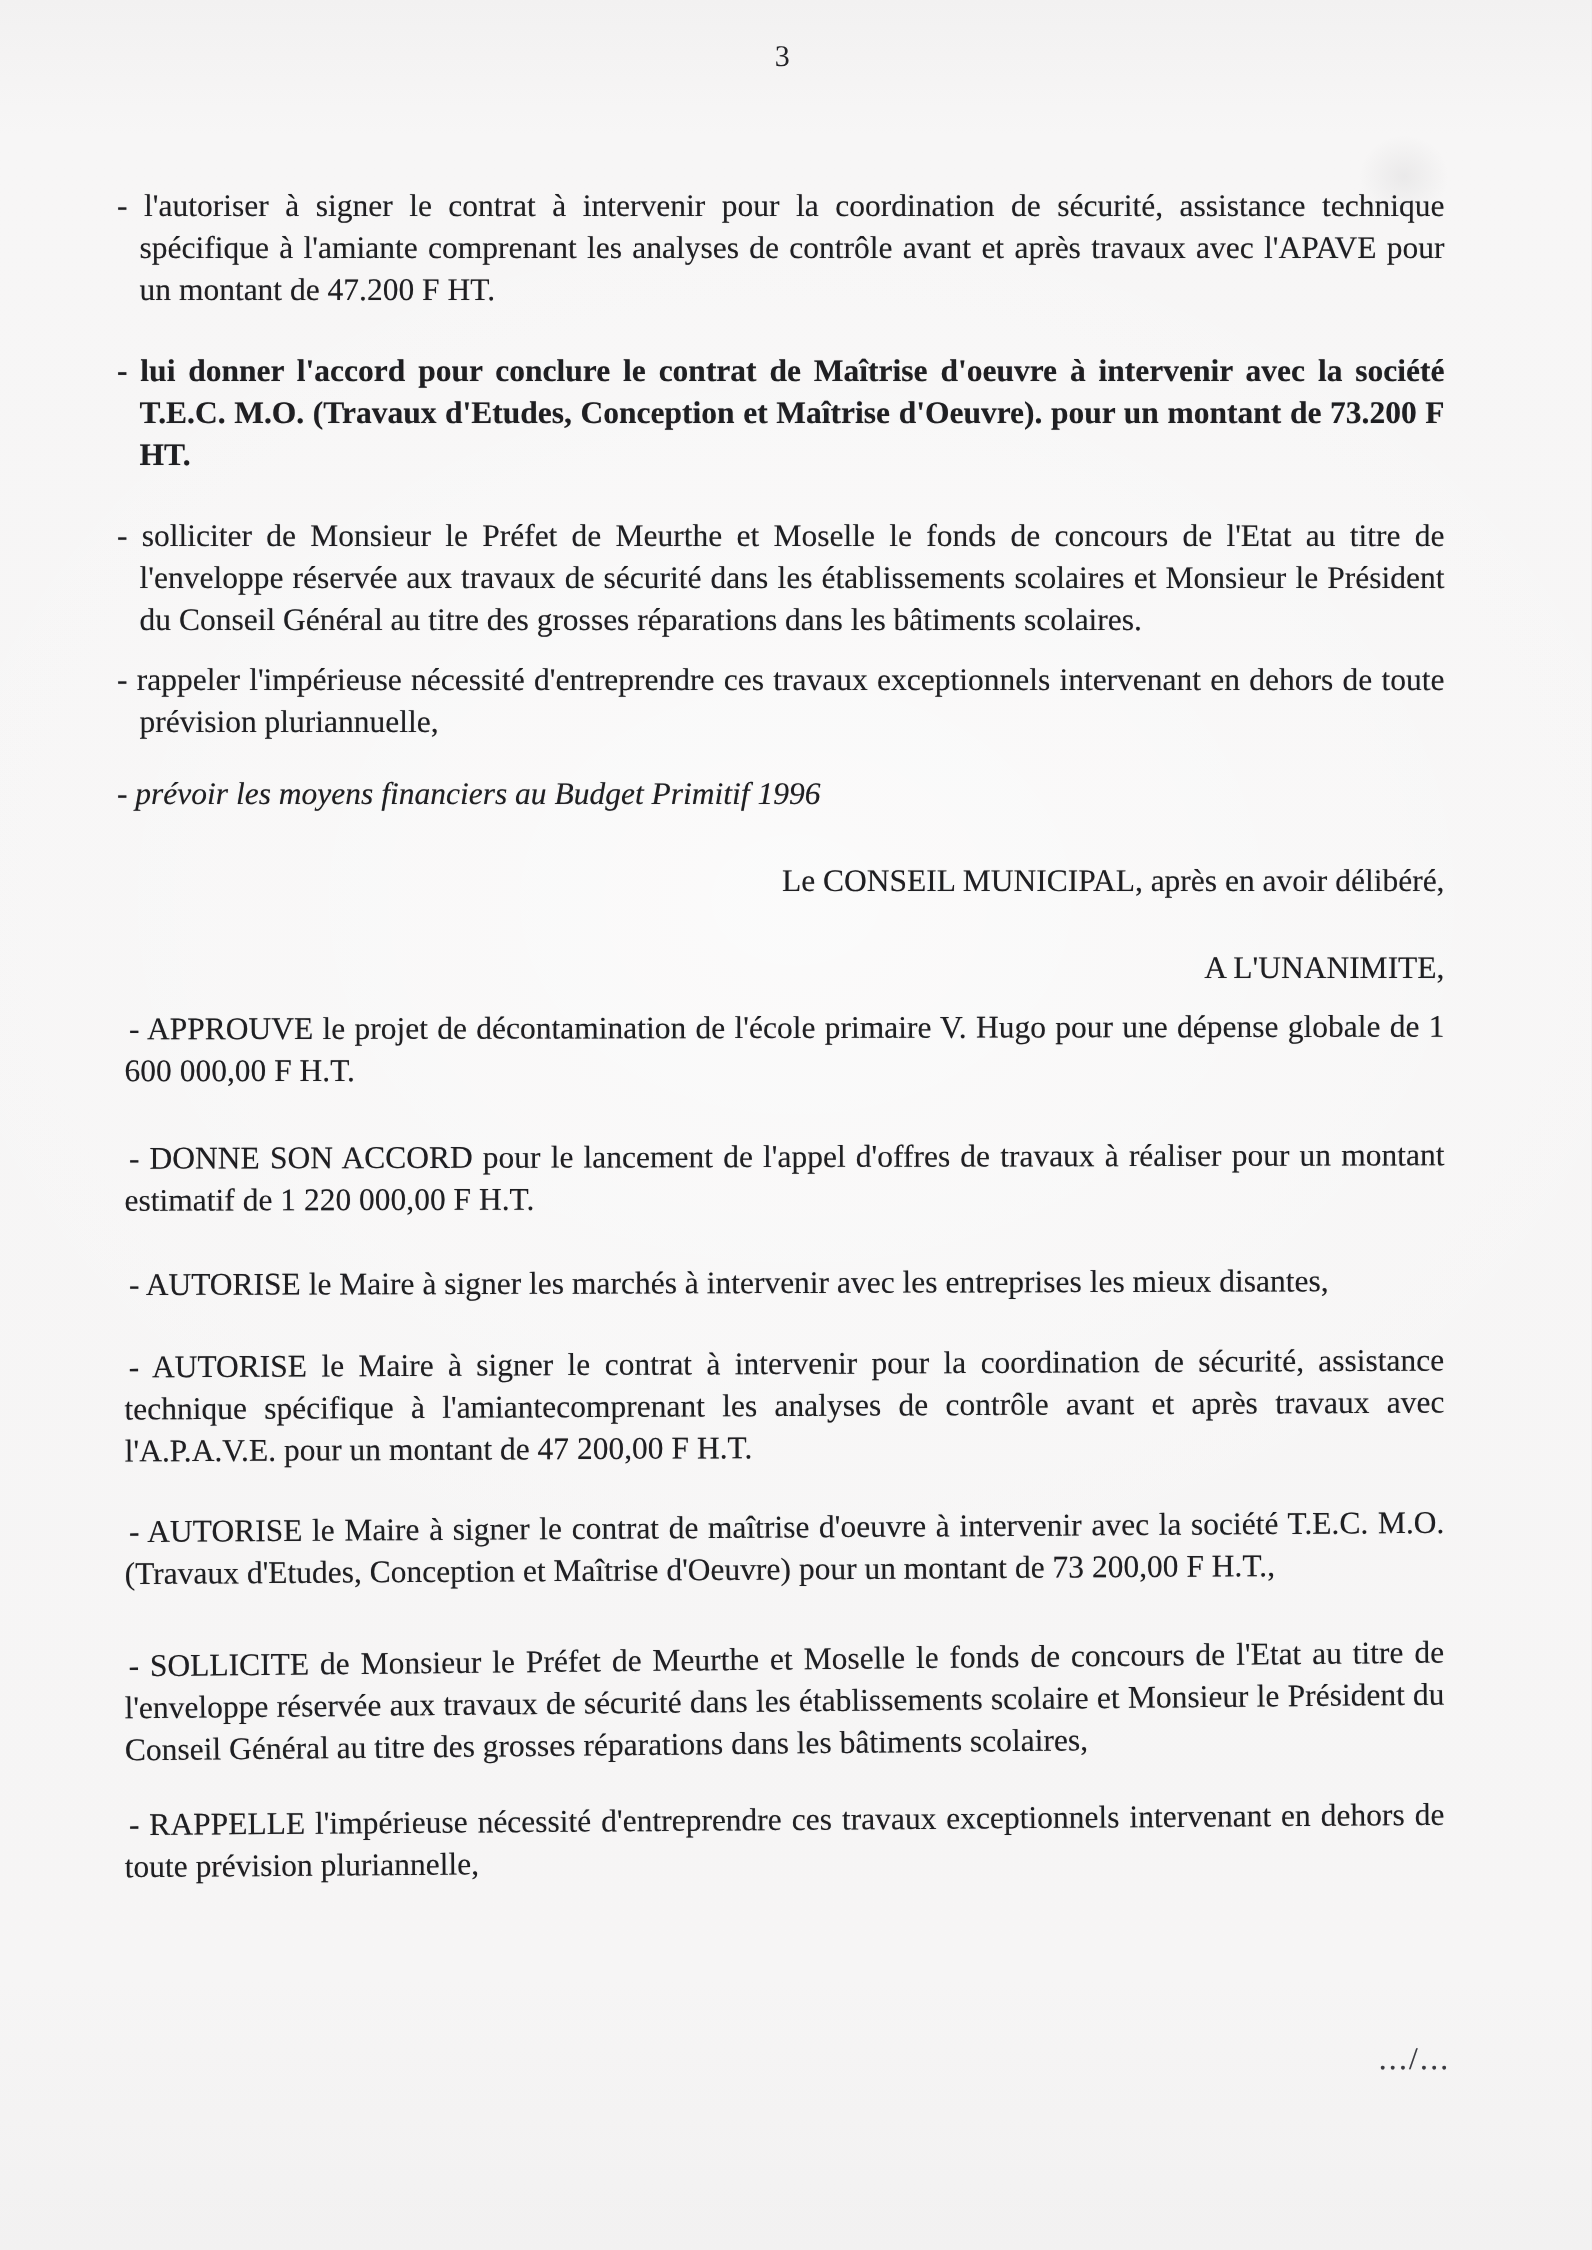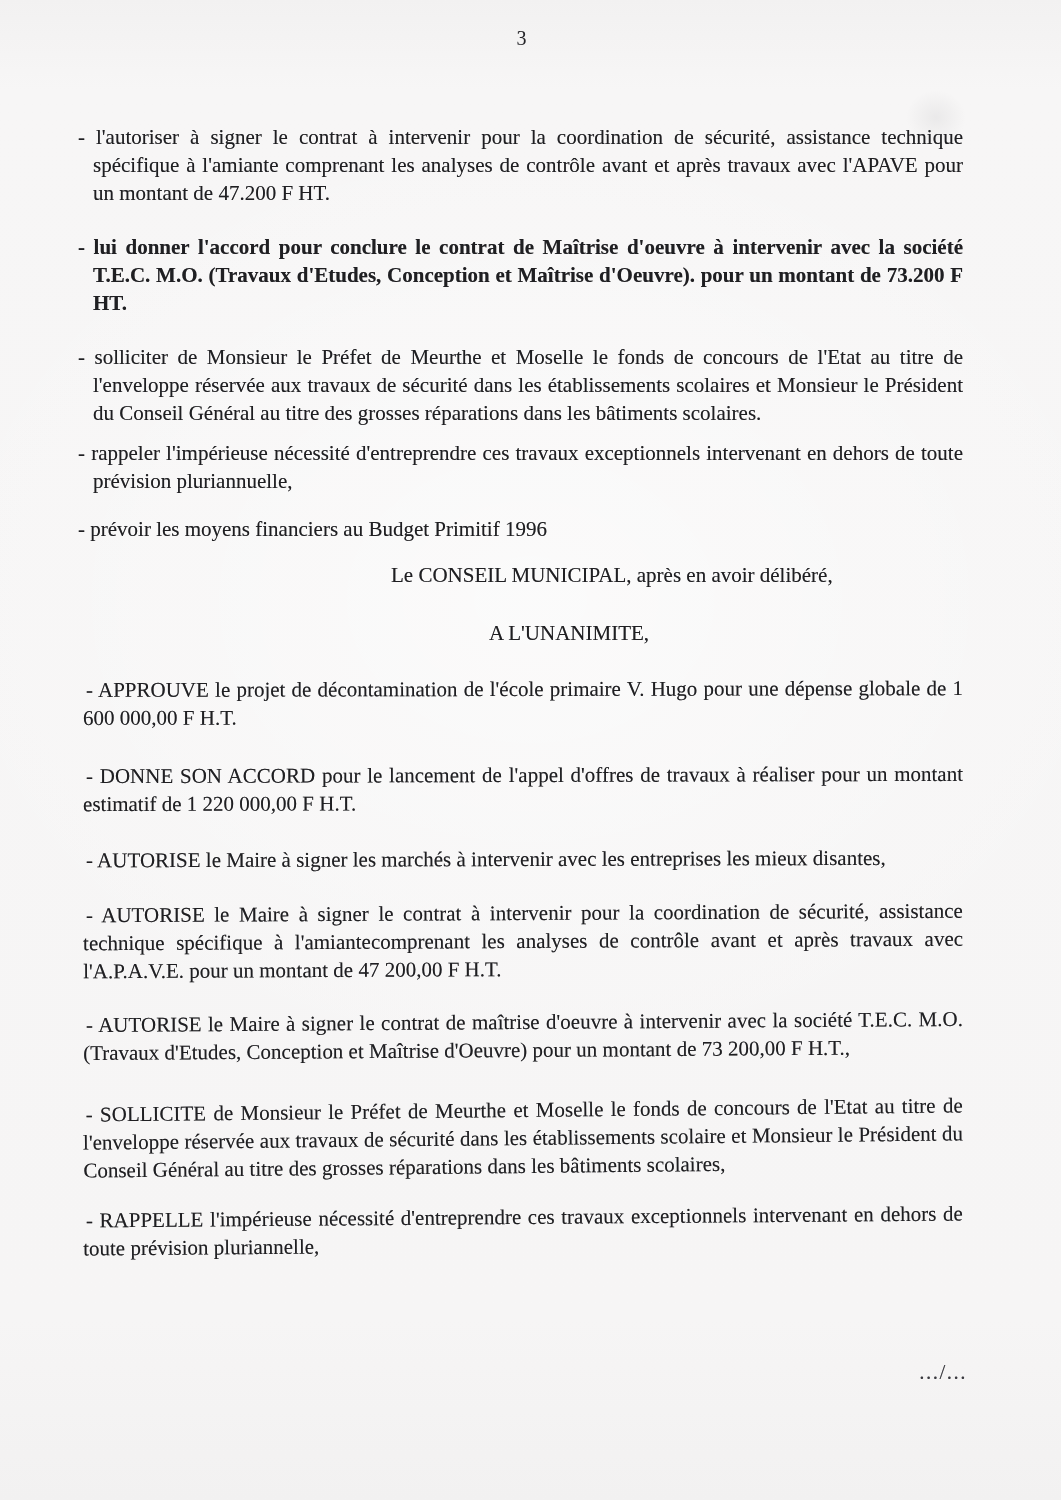--- a/index.html
+++ b/index.html
@@ -57,29 +57,29 @@
   }
   
   .hang {
     padding-left: 15px;
     text-indent: -15px;
   }
   .p1 { margin-bottom: 26px; }
   .p2 { margin-bottom: 26px; font-weight: bold; }
   .p3 { margin-bottom: 12px; }
   .p4 { margin-bottom: 20px; }
-  .p5 { margin-bottom: 18px; }
+  .p5 { margin-bottom: 30px; font-style: italic; }
   .line {
     margin: 0;
-    text-align: left;
+    text-align: right;
     text-shadow: 0 0 0.5px rgba(20,20,25,0.45);
     white-space: nowrap;
   }
   .intro { padding-left: 313px; margin-bottom: 30px; }
-  .vote  { padding-left: 411px; margin-bottom: 28px; }
+  .vote  { padding-left: 411px; margin-bottom: 12px; }
   
   .res { padding-left: 5px; text-indent: 3px; }
   .r1 { margin-bottom: 30px; transform: rotate(-0.12deg); }
   .r2 { margin-bottom: 28px; transform: rotate(-0.15deg); }
   .r3 { margin-bottom: 26px; transform: rotate(-0.18deg); }
   .r4 { margin-bottom: 25px; transform: rotate(-0.30deg); }
   .r5 { margin-bottom: 32px; transform: rotate(-0.40deg); }
   .r6 { margin-bottom: 23px; transform: rotate(-0.60deg); }
   .r7 { margin-bottom: 0;    transform: rotate(-0.45deg); }
   .cont-mark {

